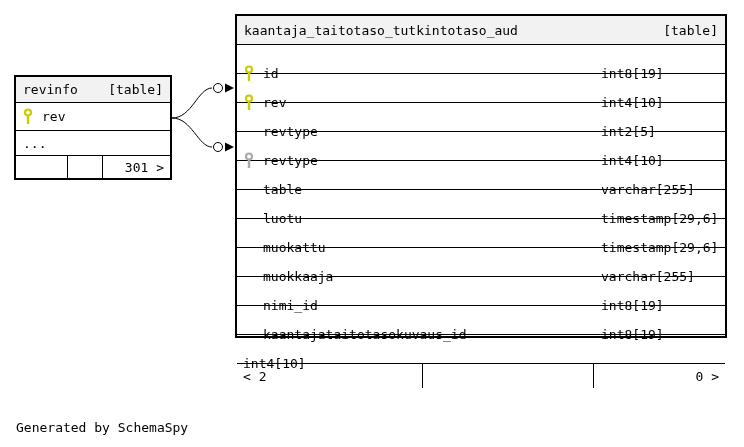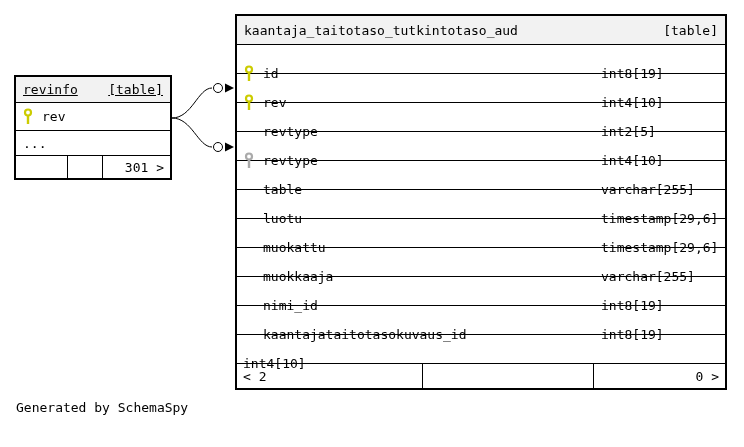--- a/index.html
+++ b/index.html
@@ -26,41 +26,41 @@
   .key-slot { width:19px; display:inline-flex; align-items:center; }
   .key-pk { color:#cccc00; }
   .key-fk { color:#aaaaaa; }
   .tbl-footer { display:flex; box-sizing:border-box; }
   .footer-cell {
     display:flex; align-items:center; box-sizing:border-box; padding:0 6px;
   }
   .fc-border { border-right:1px solid #000; }
   .fc-right { justify-content:flex-end; }
   
-  .aud { left:235px; top:14px; width:492px; height:376px; }
+  .aud { left:235px; top:14px; width:492px; height:324px; }
   .aud .tbl-header { height:29px; }
   .aud .col-row { height:29px; }
   .aud .col-row:last-of-type { }
   .aud .name-cell { width:358px; }
   .aud .type-cell { width:130px;margin-top:28px; }
   .aud .tbl-footer { height:24px; }
   .aud .fc-left { width:186px; }
   .aud .fc-mid { width:171px; }
   .aud .fc-r { width:131px; }
   
   .revinfo { left:14px; top:75px; width:158px; height:105px; }
-  .revinfo .tbl-header { height:26px;text-decoration:underline; }
+  .revinfo .tbl-header { height:26px; }
   .revinfo .row-rev { display:flex; align-items:center; height:28px; padding-left:7px; border-bottom:1px solid #000; box-sizing:border-box; }
   .revinfo .row-dots { display:flex; align-items:center; height:25px; padding-left:7px; border-bottom:1px solid #000; box-sizing:border-box; }
   .revinfo .tbl-footer { height:22px; }
   .revinfo .fc-a { width:52px; }
   .revinfo .fc-b { width:35px; }
   .revinfo .fc-c { width:67px; }
   .connector-layer { position:absolute; left:0; top:0; pointer-events:none; }
-  .note { position:absolute; left:16px; top:400px; }
+  .note { position:absolute; left:16px; top:420px; }
 </style>
 </head>
 <body>
 
 <div class="canvas">
 
   <svg class="connector-layer" width="744" height="447" viewBox="0 0 744 447">
     <path d="M 172 118 C 192 118 198 88 212 88" fill="none" stroke="#000" stroke-width="1"></path>
     <path d="M 172 118 C 192 118 198 147 212 147" fill="none" stroke="#000" stroke-width="1"></path>
     <circle cx="218" cy="88" r="4.5" fill="#fff" stroke="#000" stroke-width="1"></circle>

